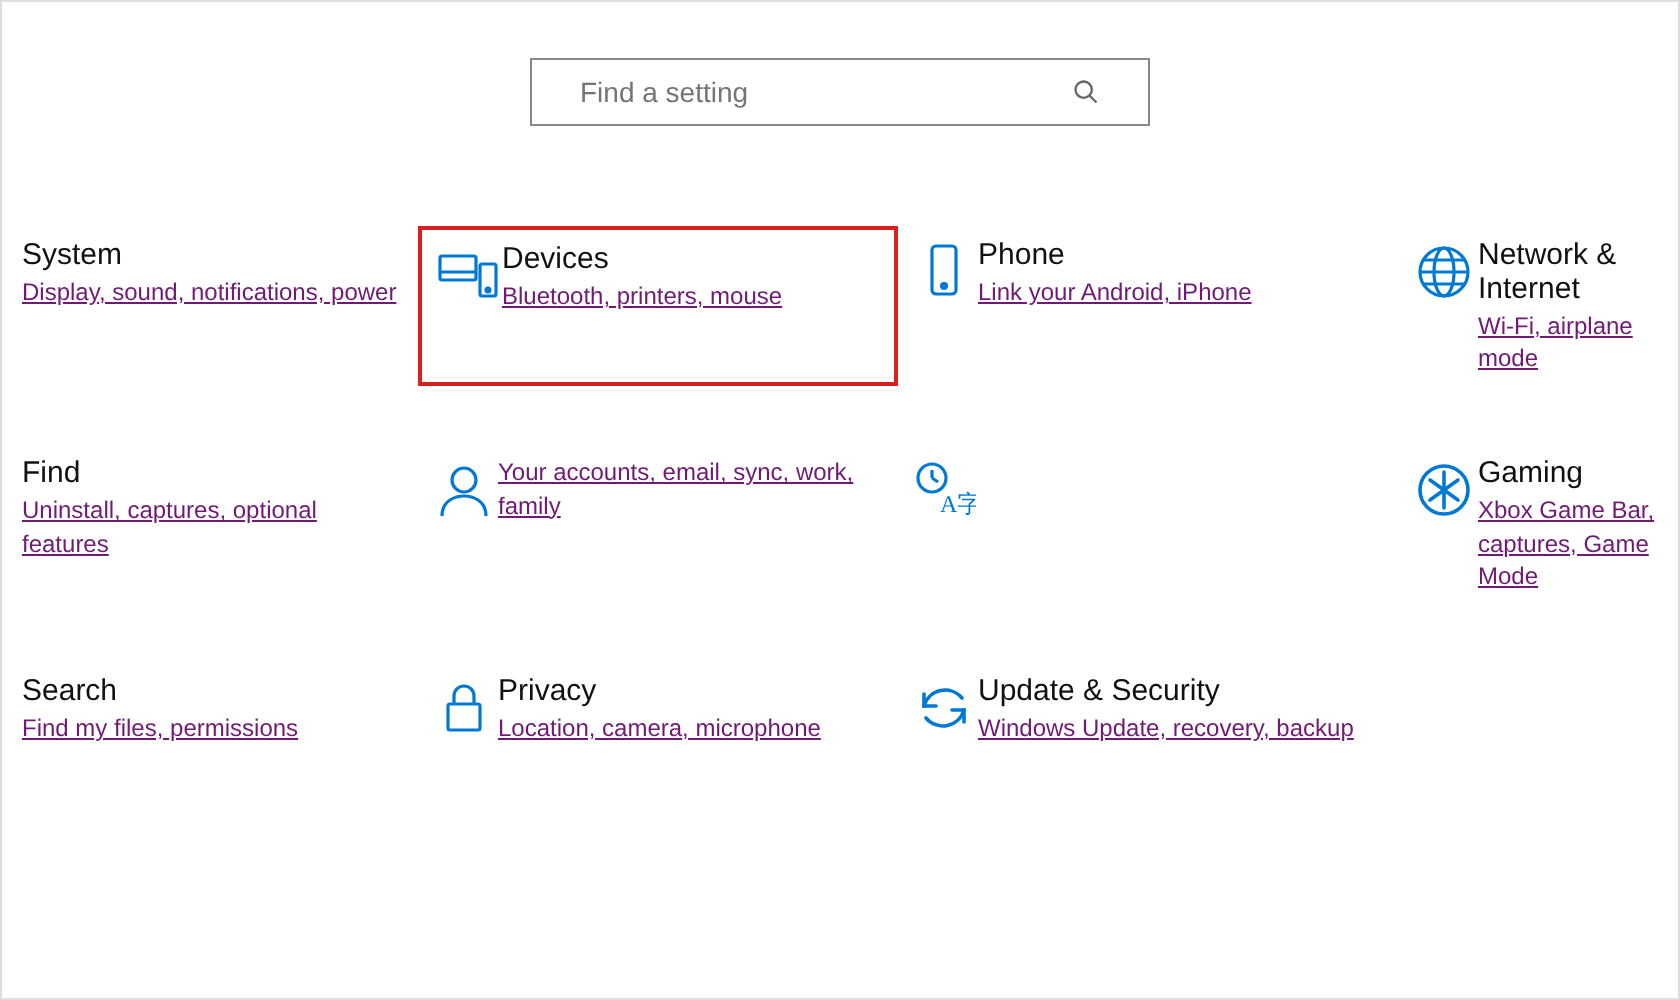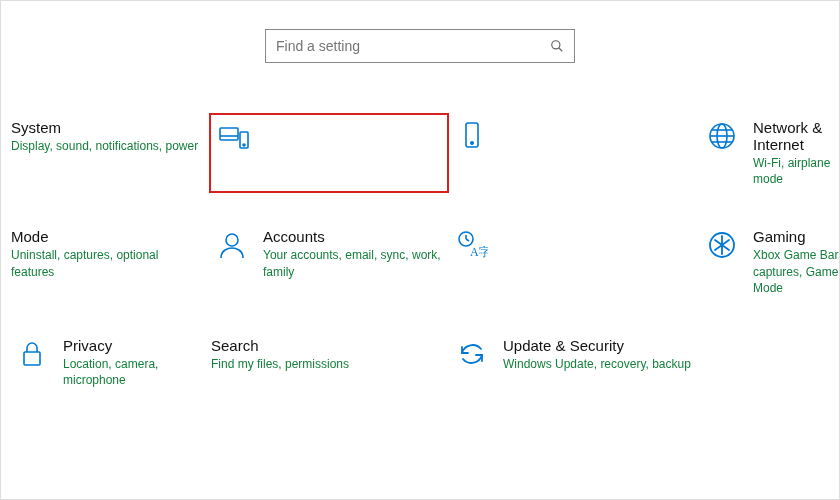--- a/index.html
+++ b/index.html
@@ -16,21 +16,21 @@
       justify-content: center;
       padding-top: 28px;
       padding-bottom: 50px;
     }
     .search-box {
       width: 310px;
       height: 34px;
       border: 1px solid #888;
       display: flex;
       align-items: center;
-      padding: 0 10px;
+      padding: 0 24px;
       background: #fff;
     }
     .search-box input {
       flex: 1;
       border: none;
       outline: none;
       font-size: 14px;
       color: #555;
       background: transparent;
     }
@@ -51,38 +51,38 @@
       cursor: pointer;
     }
     .category.no-icon {
       flex-direction: column;
       padding-left: 2px;
     }
     .category .ico {
       width: 34px;
       height: 34px;
       flex-shrink: 0;
-      margin-right: 14px;
       display: flex;
       align-items: center;
       justify-content: center;
     }
     .category .txt {
       display: flex;
       flex-direction: column;
     }
     .category .title {
       font-size: 15px;
       color: #111;
       margin-bottom: 2px;
     }
     .category .desc {
       font-size: 12px;
-      color: #15803d;
+      color: #701a75;
       line-height: 1.35;
+      text-decoration: underline;
     }
     .highlight {
       border: 2px solid #d8201f;
     }
     svg { display: block; }
   </style>
 </head>
 <body>
 
 <div class="search-row">
@@ -106,61 +106,68 @@
 
   <div class="category highlight">
     <div class="ico">
       <svg width="32" height="32" viewBox="0 0 32 32" fill="none" stroke="#0078d4" stroke-width="1.6">
         <rect x="2" y="6" width="18" height="12" rx="1"></rect>
         <line x1="2" y1="14" x2="20" y2="14"></line>
         <rect x="22" y="10" width="8" height="16" rx="1"></rect>
         <circle cx="26" cy="23" r="1" fill="#0078d4"></circle>
       </svg>
     </div>
+    <div class="txt">
+      <div class="title">Devices</div>
+      <div class="desc">Bluetooth, printers, mouse</div>
+    </div>
   </div>
 
   <div class="category">
     <div class="ico">
       <svg width="28" height="32" viewBox="0 0 28 32" fill="none" stroke="#0078d4" stroke-width="1.6">
         <rect x="8" y="3" width="12" height="24" rx="2"></rect>
         <circle cx="14" cy="23" r="1.2" fill="#0078d4"></circle>
       </svg>
+    </div>
+    <div class="txt">
+      <div class="title">Phone</div>
+      <div class="desc">Link your Android, iPhone</div>
     </div>
   </div>
 
   <div class="category">
     <div class="ico">
       <svg width="30" height="30" viewBox="0 0 30 30" fill="none" stroke="#0078d4" stroke-width="1.6">
         <circle cx="15" cy="15" r="12"></circle>
         <ellipse cx="15" cy="15" rx="5" ry="12"></ellipse>
         <line x1="3" y1="15" x2="27" y2="15"></line>
         <line x1="5" y1="9" x2="25" y2="9"></line>
         <line x1="5" y1="21" x2="25" y2="21"></line>
       </svg>
     </div>
     <div class="txt">
       <div class="title">Network &amp; Internet</div>
       <div class="desc">Wi-Fi, airplane mode</div>
     </div>
   </div>
 
   <div class="category no-icon">
-    <div class="title">Mode</div>
+    <div class="title">Find</div>
     <div class="desc">Uninstall, captures, optional features</div>
   </div>
 
   <div class="category">
     <div class="ico">
       <svg width="30" height="30" viewBox="0 0 30 30" fill="none" stroke="#0078d4" stroke-width="1.6">
         <circle cx="15" cy="10" r="6"></circle>
         <path d="M4 28 C4 20 11 18 15 18 C19 18 26 20 26 28"></path>
       </svg>
     </div>
     <div class="txt">
-      <div class="title">Accounts</div>
       <div class="desc">Your accounts, email, sync, work, family</div>
     </div>
   </div>
 
   <div class="category">
     <div class="ico">
       <svg width="32" height="30" viewBox="0 0 32 30" fill="none" stroke="#0078d4" stroke-width="1.6">
         <circle cx="10" cy="9" r="7"></circle>
         <line x1="10" y1="5" x2="10" y2="9"></line>
           <line x1="10" y1="9" x2="13" y2="11"></line>
@@ -177,36 +184,36 @@
         <circle cx="15" cy="15" r="12"></circle>
         <path d="M15 6 L15 24 M8 10 L22 20 M8 20 L22 10" stroke-linecap="round"></path>
       </svg>
     </div>
     <div class="txt">
       <div class="title">Gaming</div>
       <div class="desc">Xbox Game Bar, captures, Game Mode</div>
     </div>
   </div>
 
+  <div class="category no-icon">
+    <div class="title">Search</div>
+    <div class="desc">Find my files, permissions</div>
+  </div>
+
   <div class="category">
     <div class="ico">
       <svg width="28" height="30" viewBox="0 0 28 30" fill="none" stroke="#0078d4" stroke-width="1.6">
         <rect x="6" y="13" width="16" height="13" rx="1"></rect>
         <path d="M9 13 V9 a5 5 0 0 1 10 0 V13"></path>
       </svg>
     </div>
     <div class="txt">
       <div class="title">Privacy</div>
       <div class="desc">Location, camera, microphone</div>
     </div>
-  </div>
-
-  <div class="category no-icon">
-    <div class="title">Search</div>
-    <div class="desc">Find my files, permissions</div>
   </div>
 
   <div class="category">
     <div class="ico">
       <svg width="30" height="30" viewBox="0 0 30 30" fill="none" stroke="#0078d4" stroke-width="1.8" stroke-linecap="round">
         <path d="M24 10 A11 11 0 0 0 5 14"></path>
         <polyline points="5,8 5,14 11,14"></polyline>
         <path d="M6 20 A11 11 0 0 0 25 16"></path>
         <polyline points="25,22 25,16 19,16"></polyline>
       </svg>

